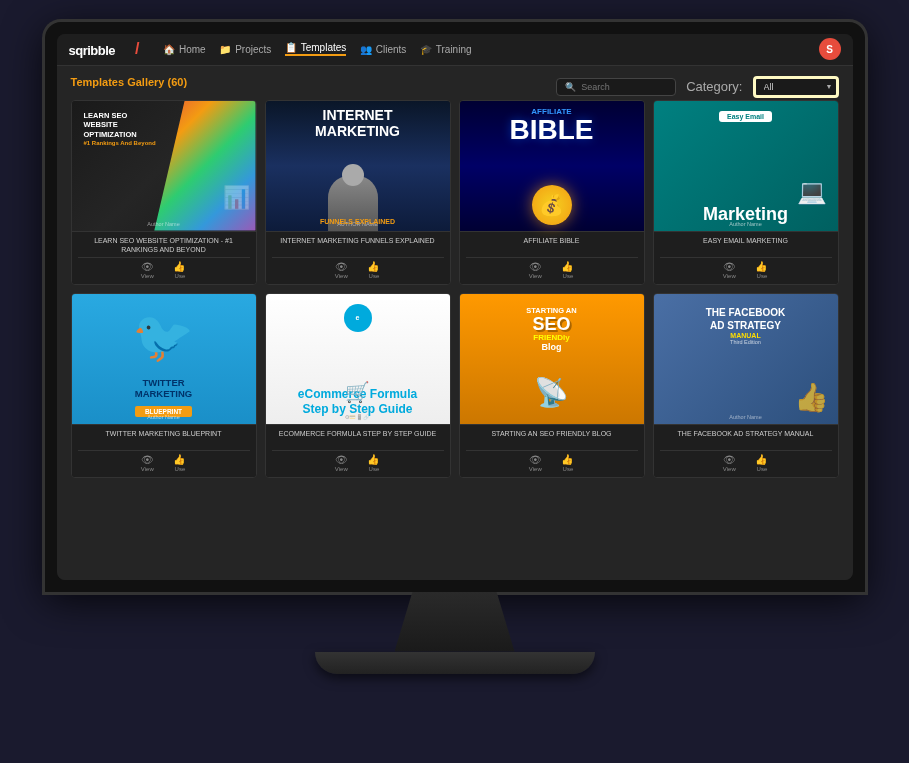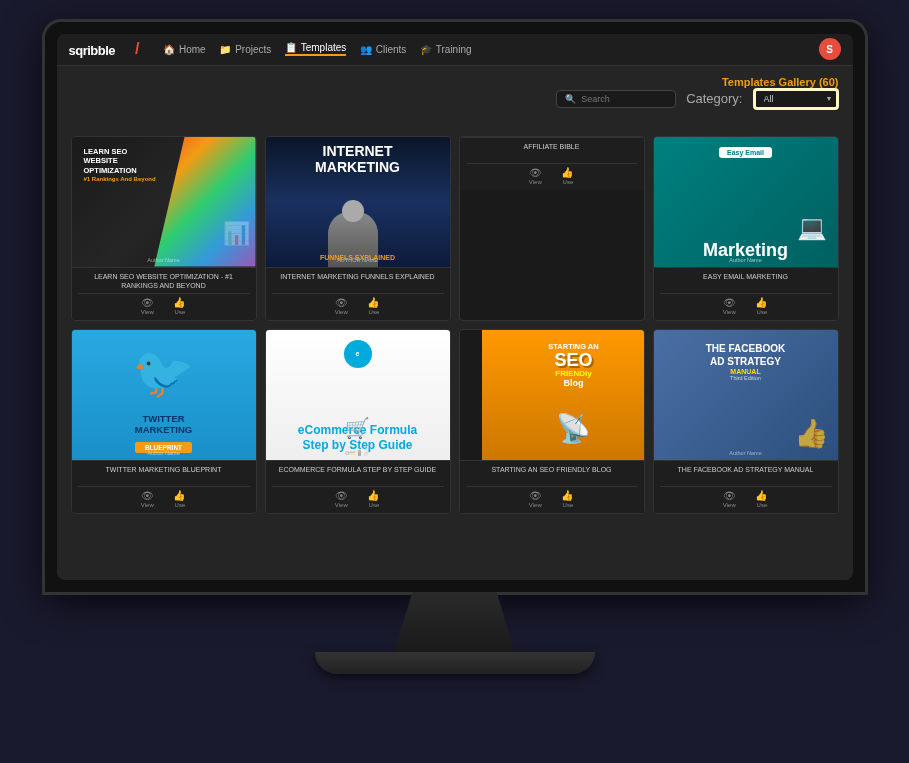--- a/index.html
+++ b/index.html
@@ -137,24 +137,23 @@
     .main-content {
       flex: 1;
       background: #252525;
       overflow-y: auto;
       padding: 10px 14px;
     }
 
     
     .gallery-header {
       display: flex;
-      align-items: flex-end;
+      align-items: flex-start;
       justify-content: space-between;
-      margin-bottom: 26px;
-      flex-direction: column;
+      margin-bottom: 2px;
     }
 
     .gallery-title {
       color: #f39c12;
       font-size: 11px;
       font-weight: bold;
     }
 
     .gallery-controls {
       display: flex;
@@ -316,21 +315,20 @@
     }
 
     
     .ecommerce-cover {
       background: linear-gradient(to bottom, #ffffff 0%, #eeeeee 100%);
     }
 
     
     .seo2-cover {
       background: linear-gradient(to bottom, #ff9900 0%, #cc7700 100%);
-      margin-left: 22px;
     }
 
     
     .facebook-cover {
       background: linear-gradient(135deg, #4a6fa5 0%, #2c4f7c 100%);
     }
   </style>
 </head>
 <body>
 
@@ -437,20 +435,27 @@
                 </div>
                 <div class="action-btn">
                   <span class="action-icon">👍</span>
                   <span>Use</span>
                 </div>
               </div>
             </div>
           </div>
 
           <div class="template-card">
+            <div class="book-cover affiliate-cover">
+              <div style="text-align:center;z-index:2;position:relative;">
+                <div style="color:#3399ff;font-size:8px;font-weight:bold;">AFFILIATE</div>
+                <div style="color:#fff;font-size:28px;font-weight:900;line-height:1;text-shadow:0 0 10px rgba(0,100,255,0.5);">BIBLE</div>
+              </div>
+              <div style="width:40px;height:40px;background:radial-gradient(circle,#f5d020,#f39c12);border-radius:50%;display:flex;align-items:center;justify-content:center;font-size:20px;box-shadow:0 0 15px rgba(243,156,18,0.6);">💰</div>
+            </div>
             <div class="template-info">
               <div class="template-name">AFFILIATE BIBLE</div>
               <div class="template-actions">
                 <div class="action-btn">
                   <span class="action-icon">👁</span>
                   <span>View</span>
                 </div>
                 <div class="action-btn">
                   <span class="action-icon">👍</span>
                   <span>Use</span>

